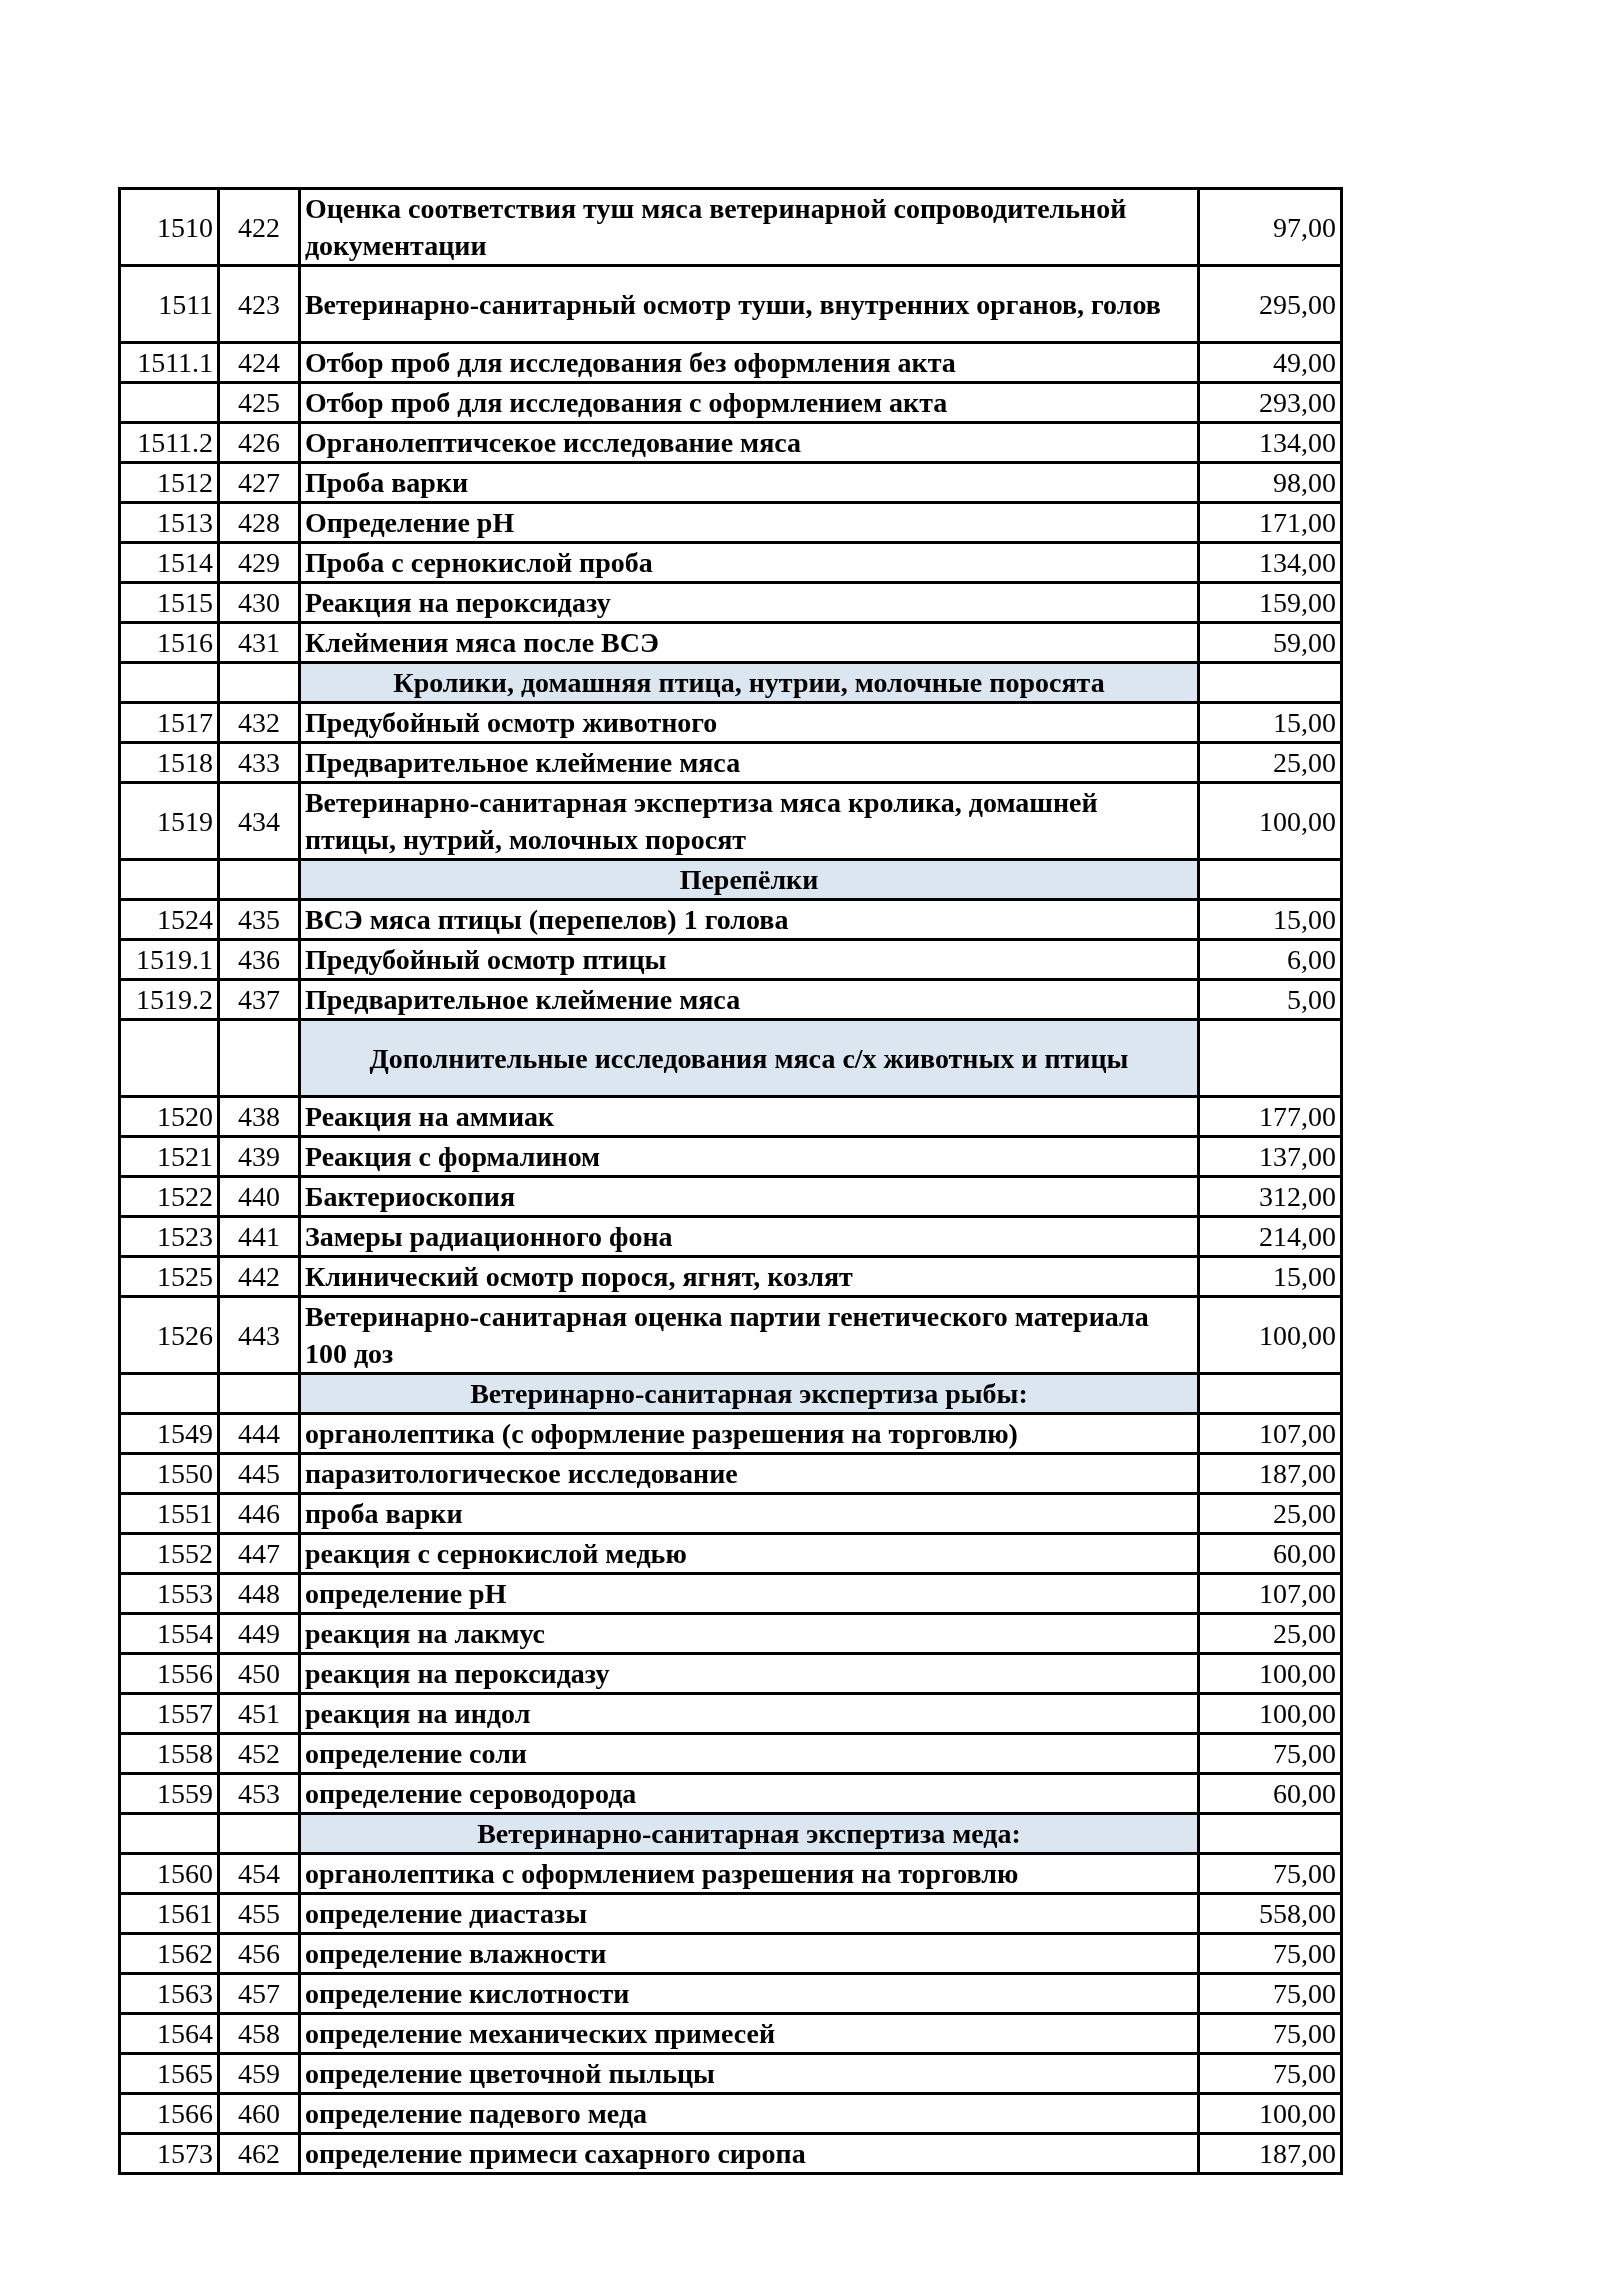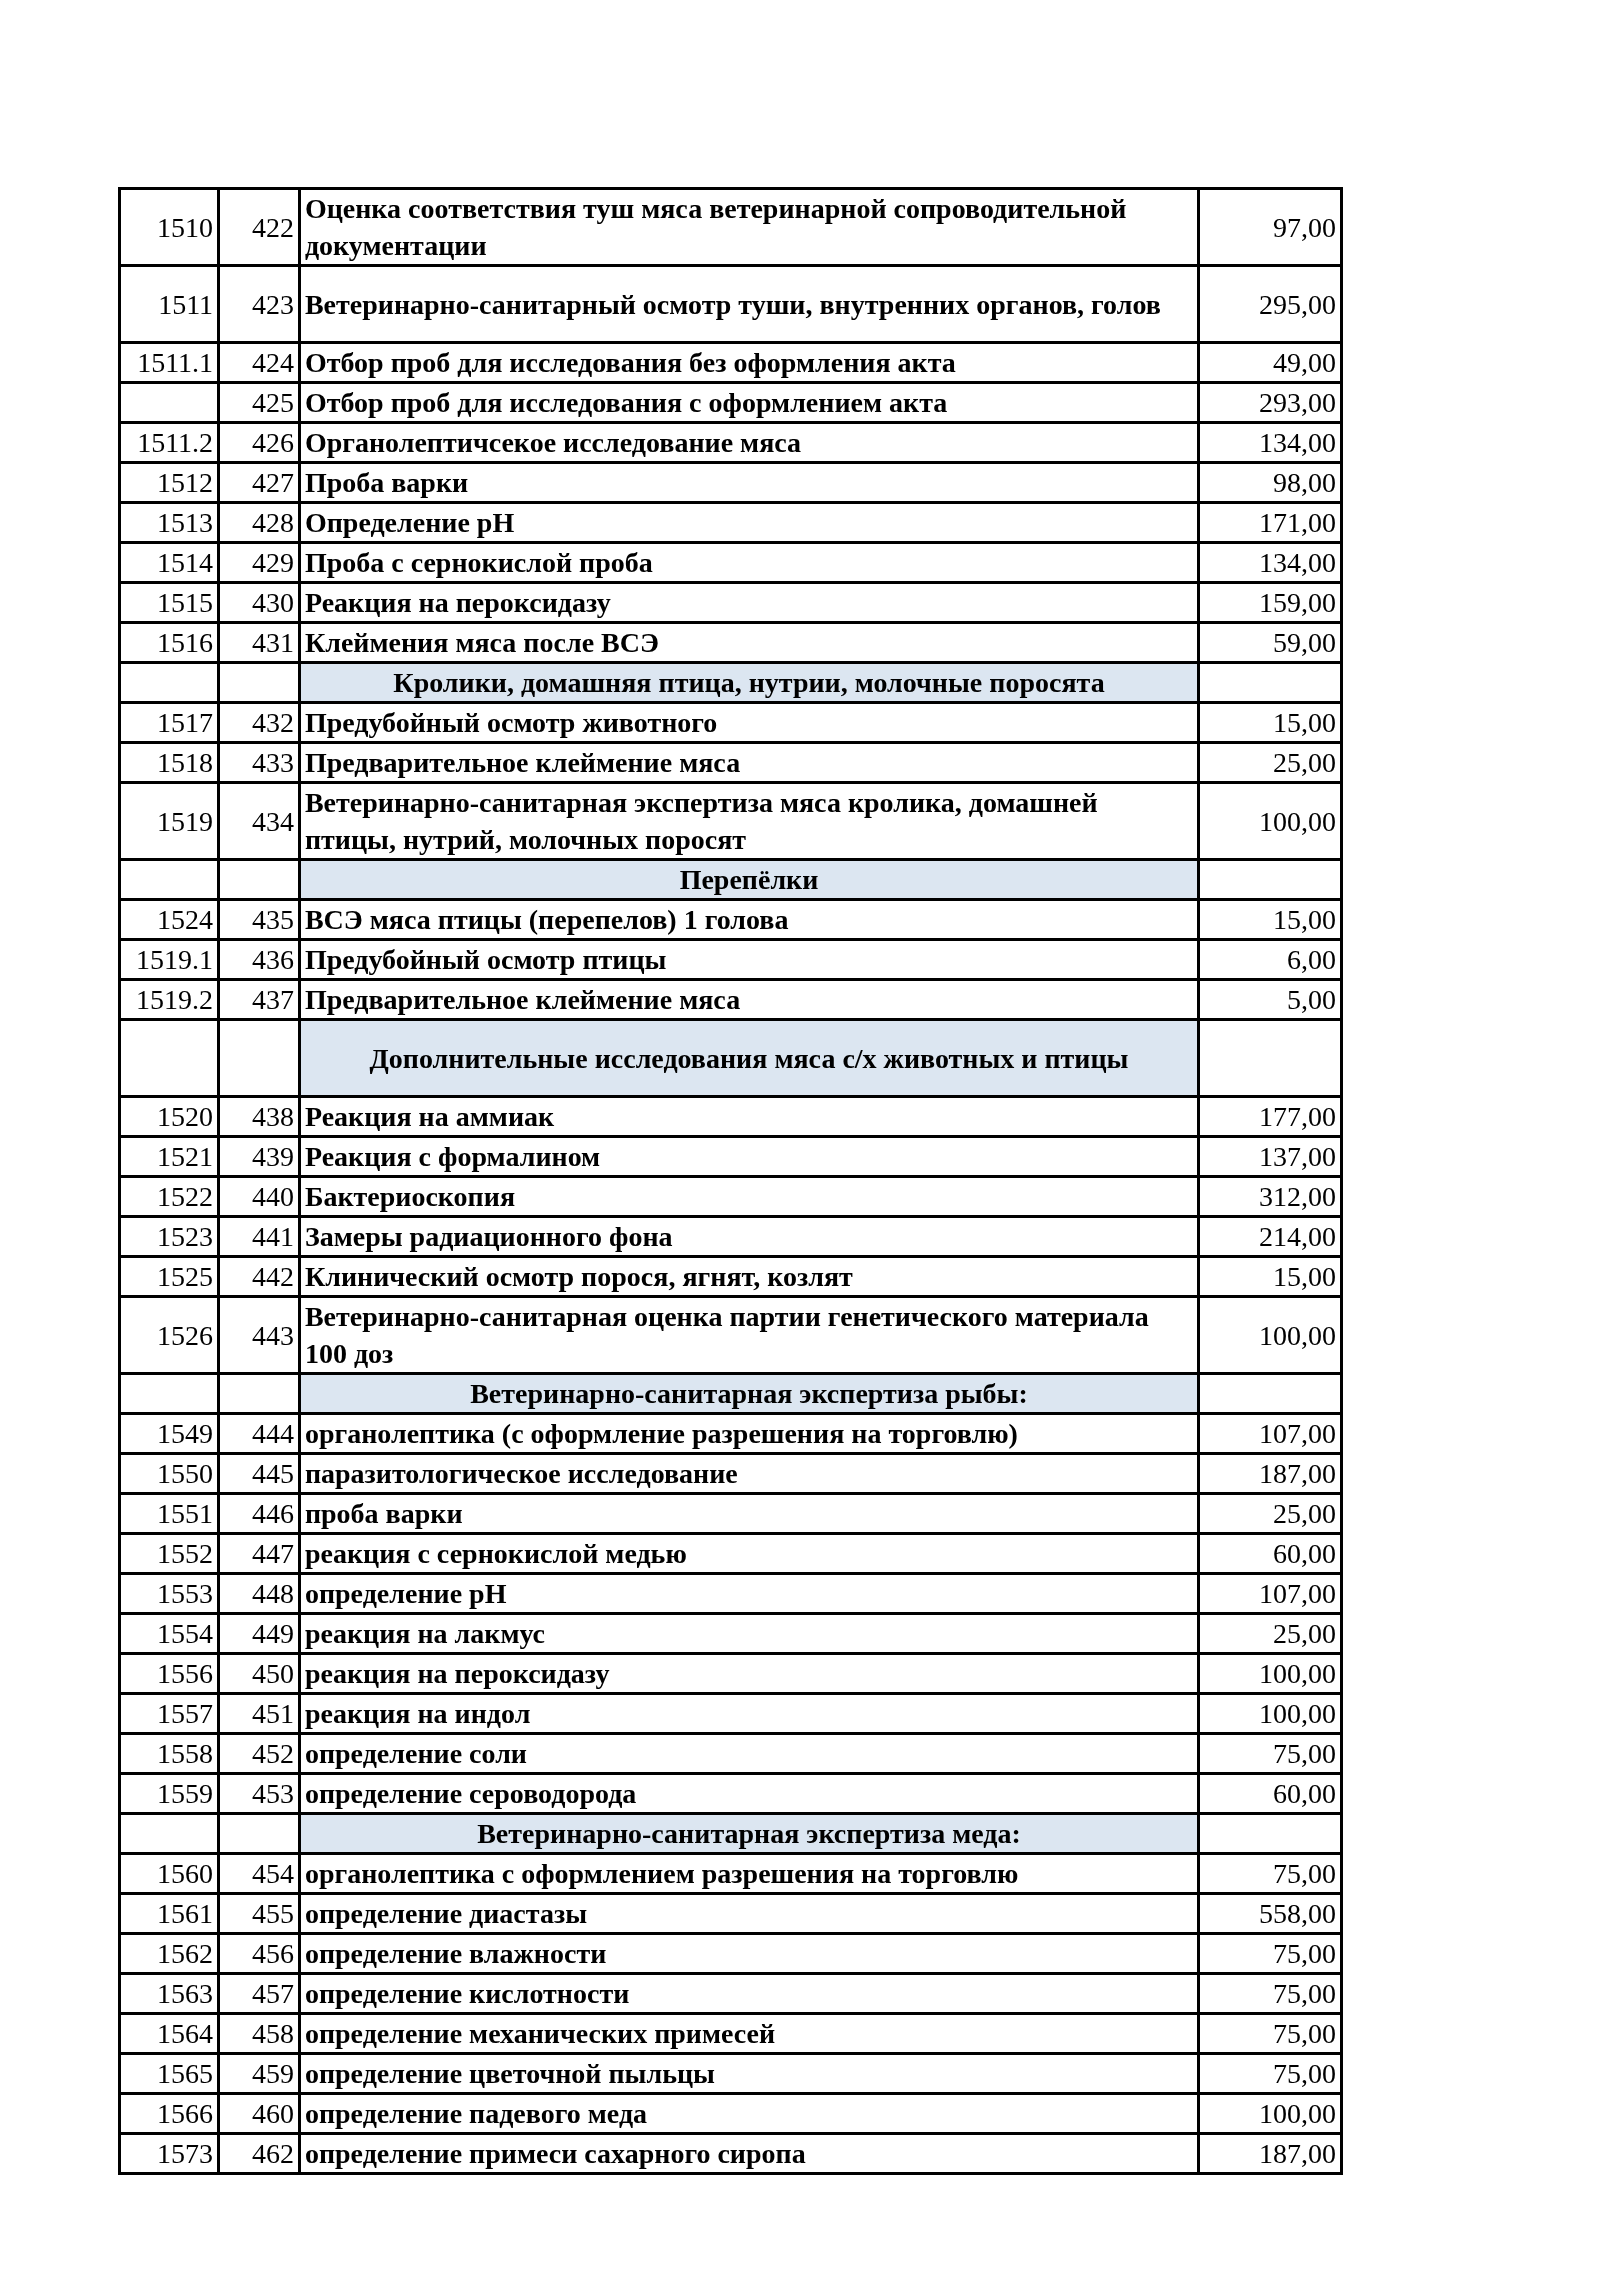--- a/index.html
+++ b/index.html
@@ -11,21 +11,21 @@
   }
   #price-table td {
     border: 3.3px solid #000; padding: 0 3.9px; font-size: 28px; line-height: 37px;
     vertical-align: middle; overflow: hidden; box-sizing: border-box;
   }
   col.c-code { width: 99px; }
   col.c-num { width: 81px; }
   col.c-desc { width: 899px; }
   col.c-price { width: 143px; }
   td.code, td.num, td.price { text-align: right; white-space: nowrap; }
-  td.num { text-align: right; }
+  td.num { text-align: center; }
   td.desc { text-align: left; padding-left: 3.9px; font-weight: bold; }
   tr.h1 td { height: 38px; }
   tr.h2 td { height: 77px; }
   tr.section td.desc { background: #dce6f1; font-weight: bold; text-align: center; }
 </style>
 </head>
 <body>
 
 <table id="price-table">
   <colgroup>

